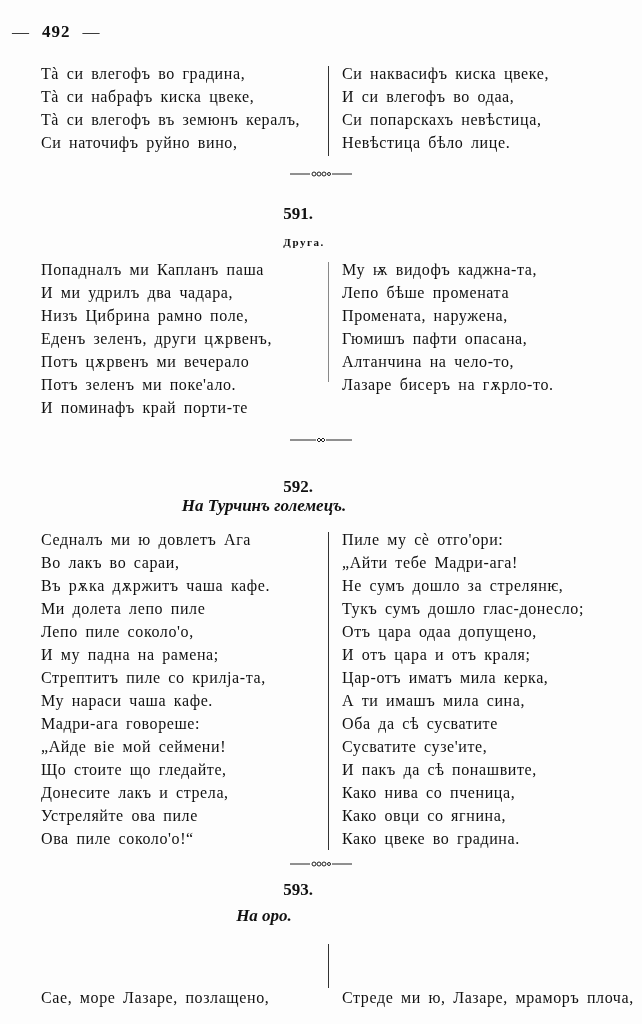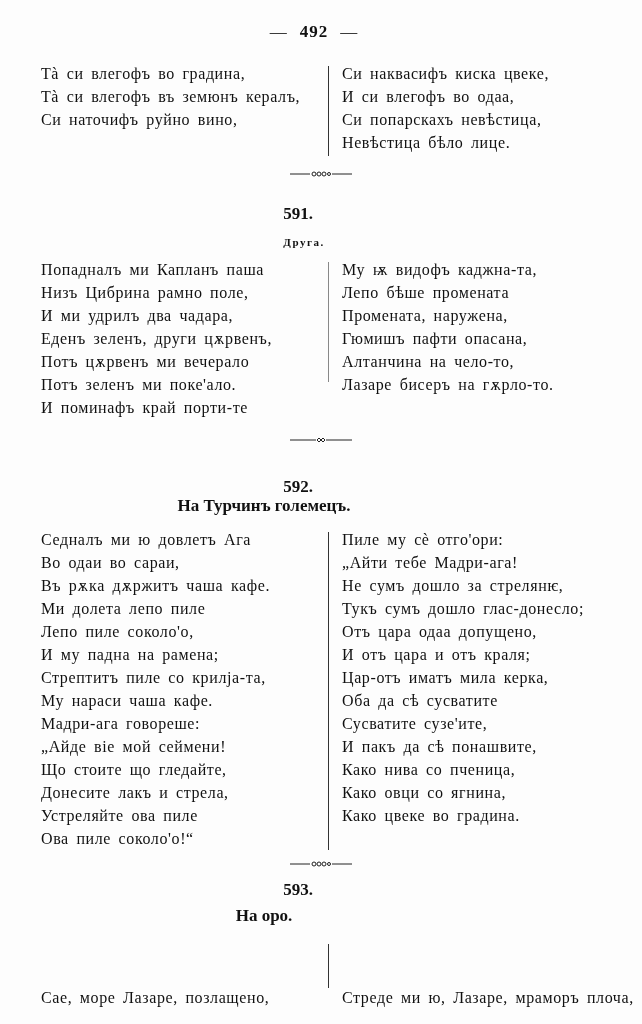--- a/index.html
+++ b/index.html
@@ -2,21 +2,21 @@
 <html><head>
 <meta charset="utf-8">
 <style>
   html, body { margin: 0; padding: 0; }
   body {
     width: 642px; height: 1024px; background: #fdfdfd; color: #111;
     font-family: "Liberation Serif", "DejaVu Serif", serif;
     position: relative; overflow: hidden;
   }
   .page-number {
-    position: absolute; top: 22px; left: 0; width: 628px; text-align: center;
+    position: absolute; top: 22px; left: 0; width: 628px; 
     font-size: 17px; font-weight: bold; letter-spacing: 1px;
   }
   .page-number .dash { font-weight: normal; margin: 0 12px; }
   .stanza {
     position: absolute; left: 0; width: 642px;
   }
   .col {
     position: absolute; top: 0;
     font-size: 16px; line-height: 23px; letter-spacing: 0.6px; word-spacing: 3px;
     white-space: nowrap;
@@ -30,37 +30,38 @@
   .ornament {
     position: absolute; left: 0; width: 642px; text-align: center; height: 8px;
   }
   .ornament svg { display: block; margin: 0 auto; }
   .song-number {
     position: absolute; left: 0; width: 596px; text-align: center;
     font-size: 17px; font-weight: bold;
   }
   .song-title {
     position: absolute; left: 0; width: 528px; text-align: center;
-    font-size: 17px; font-weight: bold; 
+    font-size: 17px; font-weight: bold; font-style: italic;
   }
   .song-subtitle {
     position: absolute; left: 0; width: 608px; text-align: center;
     font-size: 11px; font-weight: bold; letter-spacing: 1.5px;
   }
 </style>
 </head>
 <body>
 
 <div class="page-number">
   <span class="dash">—</span><span>492</span><span class="dash">—</span>
 </div>
 
 <div class="stanza" style="top:62px;">
   <div class="col left">
     <span class="line">Тà си влегофъ во градина,</span>
+    <span class="line">Тà си набрафъ киска цвеке,</span>
     <span class="line">Тà си влегофъ въ земюнъ кералъ,</span>
     <span class="line">Си наточифъ руйно вино,</span>
   </div>
   <div class="divider" style="top:4px;height:90px;"></div>
   <div class="col right">
     <span class="line">Си наквасифъ киска цвеке,</span>
     <span class="line">И си влегофъ во одаа,</span>
     <span class="line">Си попарскахъ невѣстица,</span>
     <span class="line">Невѣстица бѣло лице.</span>
   </div>
@@ -75,22 +76,22 @@
       <circle cx="39" cy="4" r="1.5" fill="none" stroke="#222"></circle>
       <line x1="42" y1="4" x2="62" y2="4" stroke="#222" stroke-width="1"></line>
     </svg>
 </div>
 
 <div class="song-number" style="top:204px;">591.</div>
 <div class="song-subtitle" style="top:236px;">Друга.</div>
 <div class="stanza" style="top:258px;">
   <div class="col left">
     <span class="line">Попадналъ ми Капланъ паша</span>
+    <span class="line">И ми удрилъ два чадара,</span>
     <span class="line">Низъ Цибрина рамно поле,</span>
-    <span class="line">И ми удрилъ два чадара,</span>
     <span class="line">Еденъ зеленъ, други цѫрвенъ,</span>
     <span class="line">Потъ цѫрвенъ ми вечерало</span>
     <span class="line">Потъ зеленъ ми поке'ало.</span>
     <span class="line">И поминафъ край порти-те</span>
   </div>
   <div class="divider" style="top:4px;height:120px;background:#888;"></div>
   <div class="col right">
     <span class="line">Му ѭ видофъ каджна-та,</span>
     <span class="line">Лепо бѣше промената</span>
     <span class="line">Промената, наружена,</span>
@@ -106,21 +107,21 @@
       <path d="M27 4 L29 2 L31 4 L29 6 Z M31 4 L33 2 L35 4 L33 6 Z" fill="none" stroke="#222"></path>
       <line x1="36" y1="4" x2="62" y2="4" stroke="#222" stroke-width="1"></line>
     </svg>
 </div>
 
 <div class="song-number" style="top:477px;">592.</div>
 <div class="song-title" style="top:496px;">На Турчинъ големецъ.</div>
 <div class="stanza" style="top:528px;">
   <div class="col left">
     <span class="line">Седналъ ми ю довлетъ Ага</span>
-    <span class="line">Во одаи во сараи,</span>
+    <span class="line">Во лакъ во сараи,</span>
     <span class="line">Въ рѫка дѫржитъ чаша кафе.</span>
     <span class="line">Ми долета лепо пиле</span>
     <span class="line">Лепо пиле соколо'о,</span>
     <span class="line">И му падна на рамена;</span>
     <span class="line">Стрептитъ пиле со крилја-та,</span>
     <span class="line">Му нараси чаша кафе.</span>
     <span class="line">Мадри-ага говореше:</span>
     <span class="line">„Айде віе мой сеймени!</span>
     <span class="line">Що стоите що гледайте,</span>
     <span class="line">Донесите лакъ и стрела,</span>
@@ -129,20 +130,21 @@
   </div>
   <div class="divider" style="top:4px;height:318px;"></div>
   <div class="col right">
     <span class="line">Пиле му сè отго'ори:</span>
     <span class="line">„Айти тебе Мадри-ага!</span>
     <span class="line">Не сумъ дошло за стрелянѥ,</span>
     <span class="line">Тукъ сумъ дошло глас-донесло;</span>
     <span class="line">Отъ цара одаа допущено,</span>
     <span class="line">И отъ цара и отъ краля;</span>
     <span class="line">Цар-отъ иматъ мила керка,</span>
+    <span class="line">А ти имашъ мила сина,</span>
     <span class="line">Оба да сѣ сусватите</span>
     <span class="line">Сусватите сузе'ите,</span>
     <span class="line">И пакъ да сѣ понашвите,</span>
     <span class="line">Како нива со пченица,</span>
     <span class="line">Како овци со ягнина,</span>
     <span class="line">Како цвеке во градина.</span>
   </div>
 </div>
 
 <div class="ornament" style="top:860px;">

